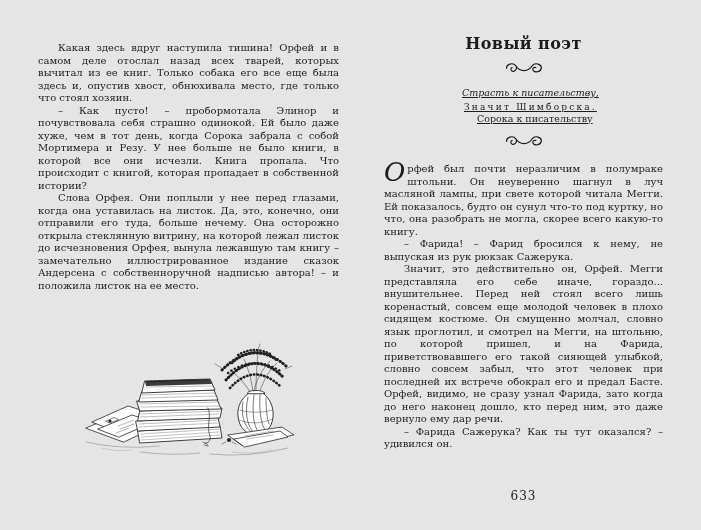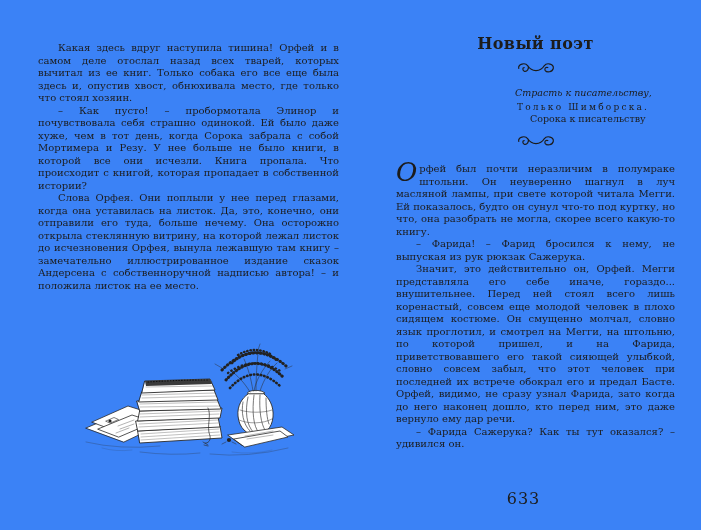--- a/index.html
+++ b/index.html
@@ -1,25 +1,25 @@
 <!DOCTYPE html>
 <html lang="ru"><head>
 <meta charset="utf-8">
 <style>
   html, body { margin:0; padding:0; }
   body {
     width:701px; height:530px; background:#ffffff;
     font-family:"DejaVu Serif", serif; color:#1c1c1c;
     overflow:hidden;
   }
-  .spread { position:relative; width:701px; height:530px; background:#3b82f6; }
+  .spread { position:relative; width:701px; height:530px; background:#e5e5e5; }
 
   
   .left-col  { position:absolute; left:38px;  top:42px; width:301px; }
-  .right-col { position:absolute; left:396px; top:34px; width:279px; }
+  .right-col { position:absolute; left:384px; top:34px; width:279px; }
 
   
   .body-par {
     margin:0; font-size:10px; line-height:12.5px;
     text-align:justify; text-indent:20px;
   }
   .body-par.dropcap-par { text-indent:0; }
 
   .dropcap {
     float:left; font-style:italic; font-size:26px; line-height:21px;
@@ -28,36 +28,36 @@
 
   
   .chapter-title {
     margin:0 0 2px 0; text-align:center;
     font-size:16px; font-weight:bold; letter-spacing:0.4px;
   }
   .flourish { text-align:center; margin:8px 0 6px 0; height:16px; }
   .flourish svg { display:inline-block; vertical-align:top; }
 
   
-  .epigraph { margin:10px 0 0 119px; }
+  .epigraph { margin:10px 0 0 78px;text-decoration:underline; }
   .epigraph-line { margin:0; font-style:italic; font-size:9.5px; line-height:11.5px; }
   .epigraph-author {
     margin:3px 0 0 2px; font-size:9px; letter-spacing:2.2px; line-height:11px;
   }
   .epigraph-source { margin:0 0 0 15px; font-size:9.5px; line-height:11.5px; }
 
   .body-start { margin-top:13px; }
 
   
   .illustration { display:block; margin:44px auto 0 auto; }
 
   
   .page-number {
     position:absolute; left:384px; top:489px; width:279px;
-    text-align:center; font-size:16px; letter-spacing:1px;
+    text-align:center; font-size:12px; letter-spacing:1px;
   }
 </style>
 </head>
 <body>
 
 <div class="spread">
 
   <div class="left-col">
     <p class="body-par">Какая здесь вдруг наступила тишина! Орфей и в самом деле отослал назад всех тварей, которых вычитал из ее книг. Только собака его все еще была здесь и, опустив хвост, обнюхивала место, где только что стоял хозяин.</p>
     <p class="body-par">– Как пусто! – пробормотала Элинор и почувствовала себя страшно одинокой. Ей было даже хуже, чем в тот день, когда Сорока забрала с собой Мортимера и Резу. У нее больше не было книги, в которой все они исчезли. Книга пропала. Что происходит с книгой, которая пропадает в собственной истории?</p>
@@ -141,21 +141,21 @@
     <h1 class="chapter-title">Новый поэт</h1>
 
     <div class="flourish">
       <svg width="40" height="15" viewBox="0 0 44 16">
         <path d="M3,8 C2,3 10,1 13,5 C15,8 12,12 9,11 C7,10 7,7 9,7 M13,5 C17,12 27,12 31,5 M31,5 C34,1 42,3 41,8 C40,12 34,13 32,10 C31,8 33,6 35,7" fill="none" stroke="#1c1c1c" stroke-width="1.3" stroke-linecap="round"></path>
       </svg>
     </div>
 
     <div class="epigraph">
       <p class="epigraph-line">Страсть к писательству,</p>
-      <p class="epigraph-author">Только Шимборска.</p>
+      <p class="epigraph-author">Значит Шимборска.</p>
       <p class="epigraph-source">Сорока к писательству</p>
     </div>
 
     <div class="flourish" style="margin-top:10px;">
       <svg width="40" height="15" viewBox="0 0 44 16">
         <path d="M3,8 C2,3 10,1 13,5 C15,8 12,12 9,11 C7,10 7,7 9,7 M13,5 C17,12 27,12 31,5 M31,5 C34,1 42,3 41,8 C40,12 34,13 32,10 C31,8 33,6 35,7" fill="none" stroke="#1c1c1c" stroke-width="1.3" stroke-linecap="round"></path>
       </svg>
     </div>
 
     <p class="body-par dropcap-par body-start">

